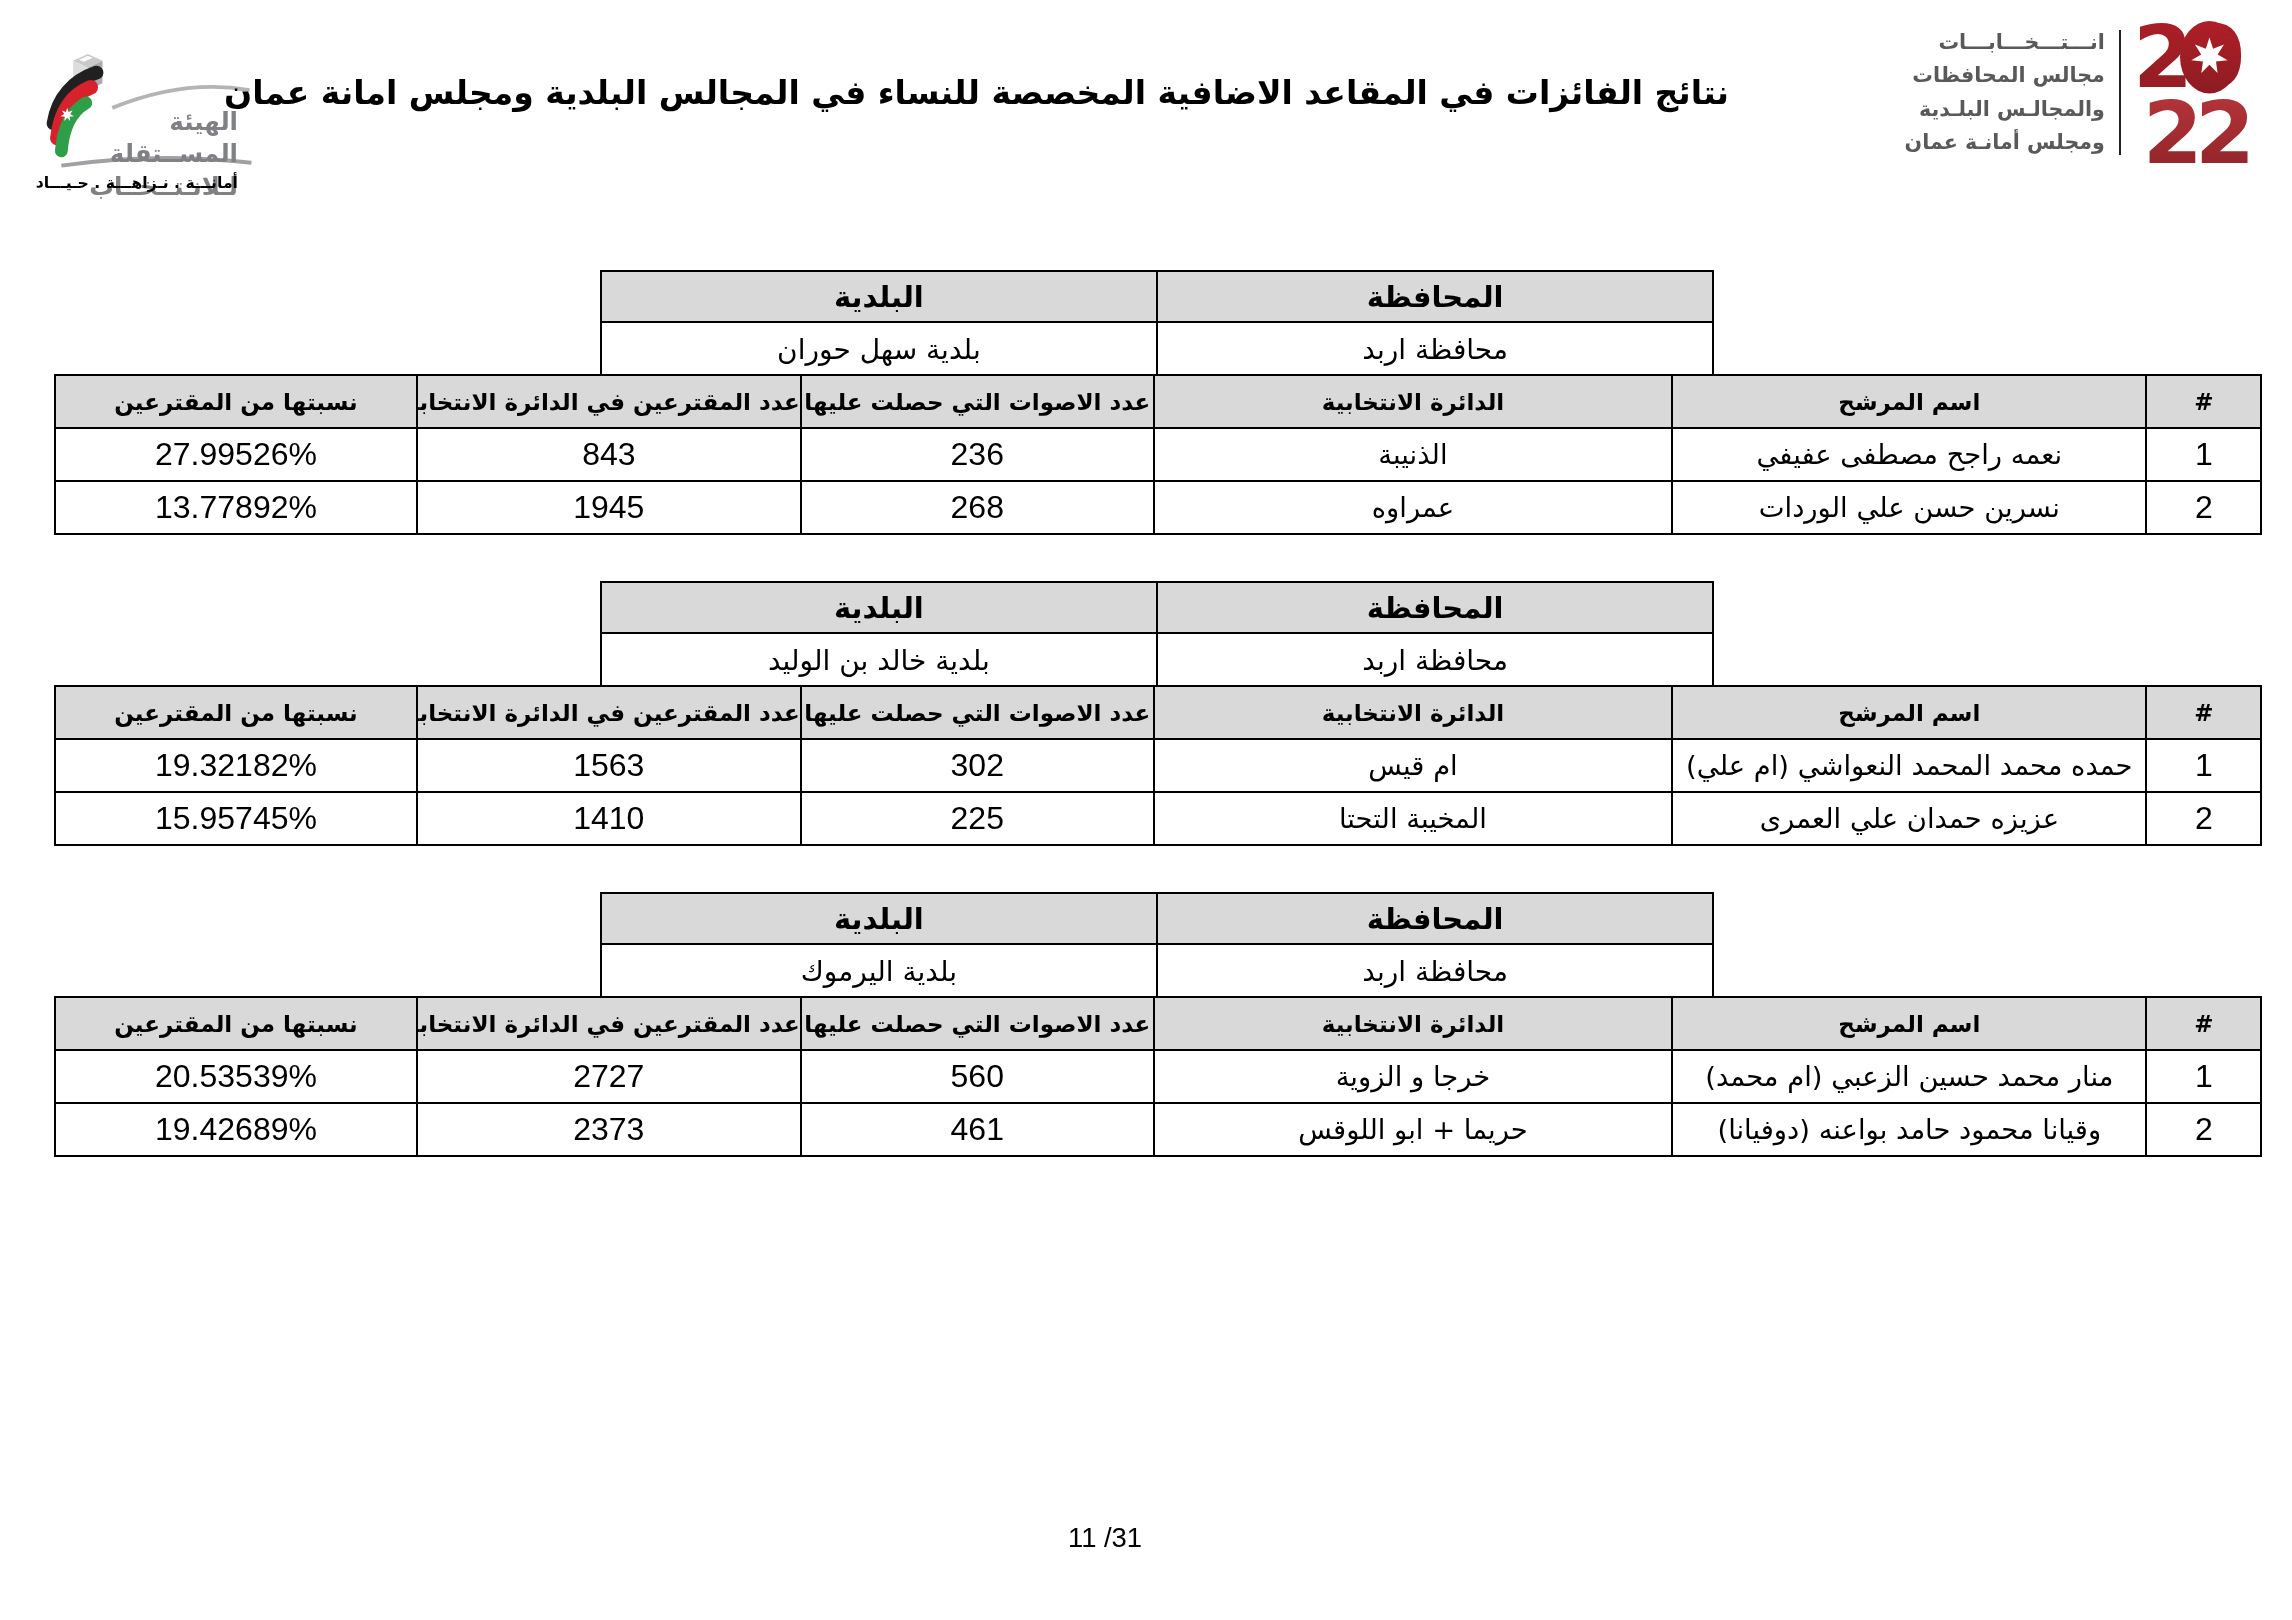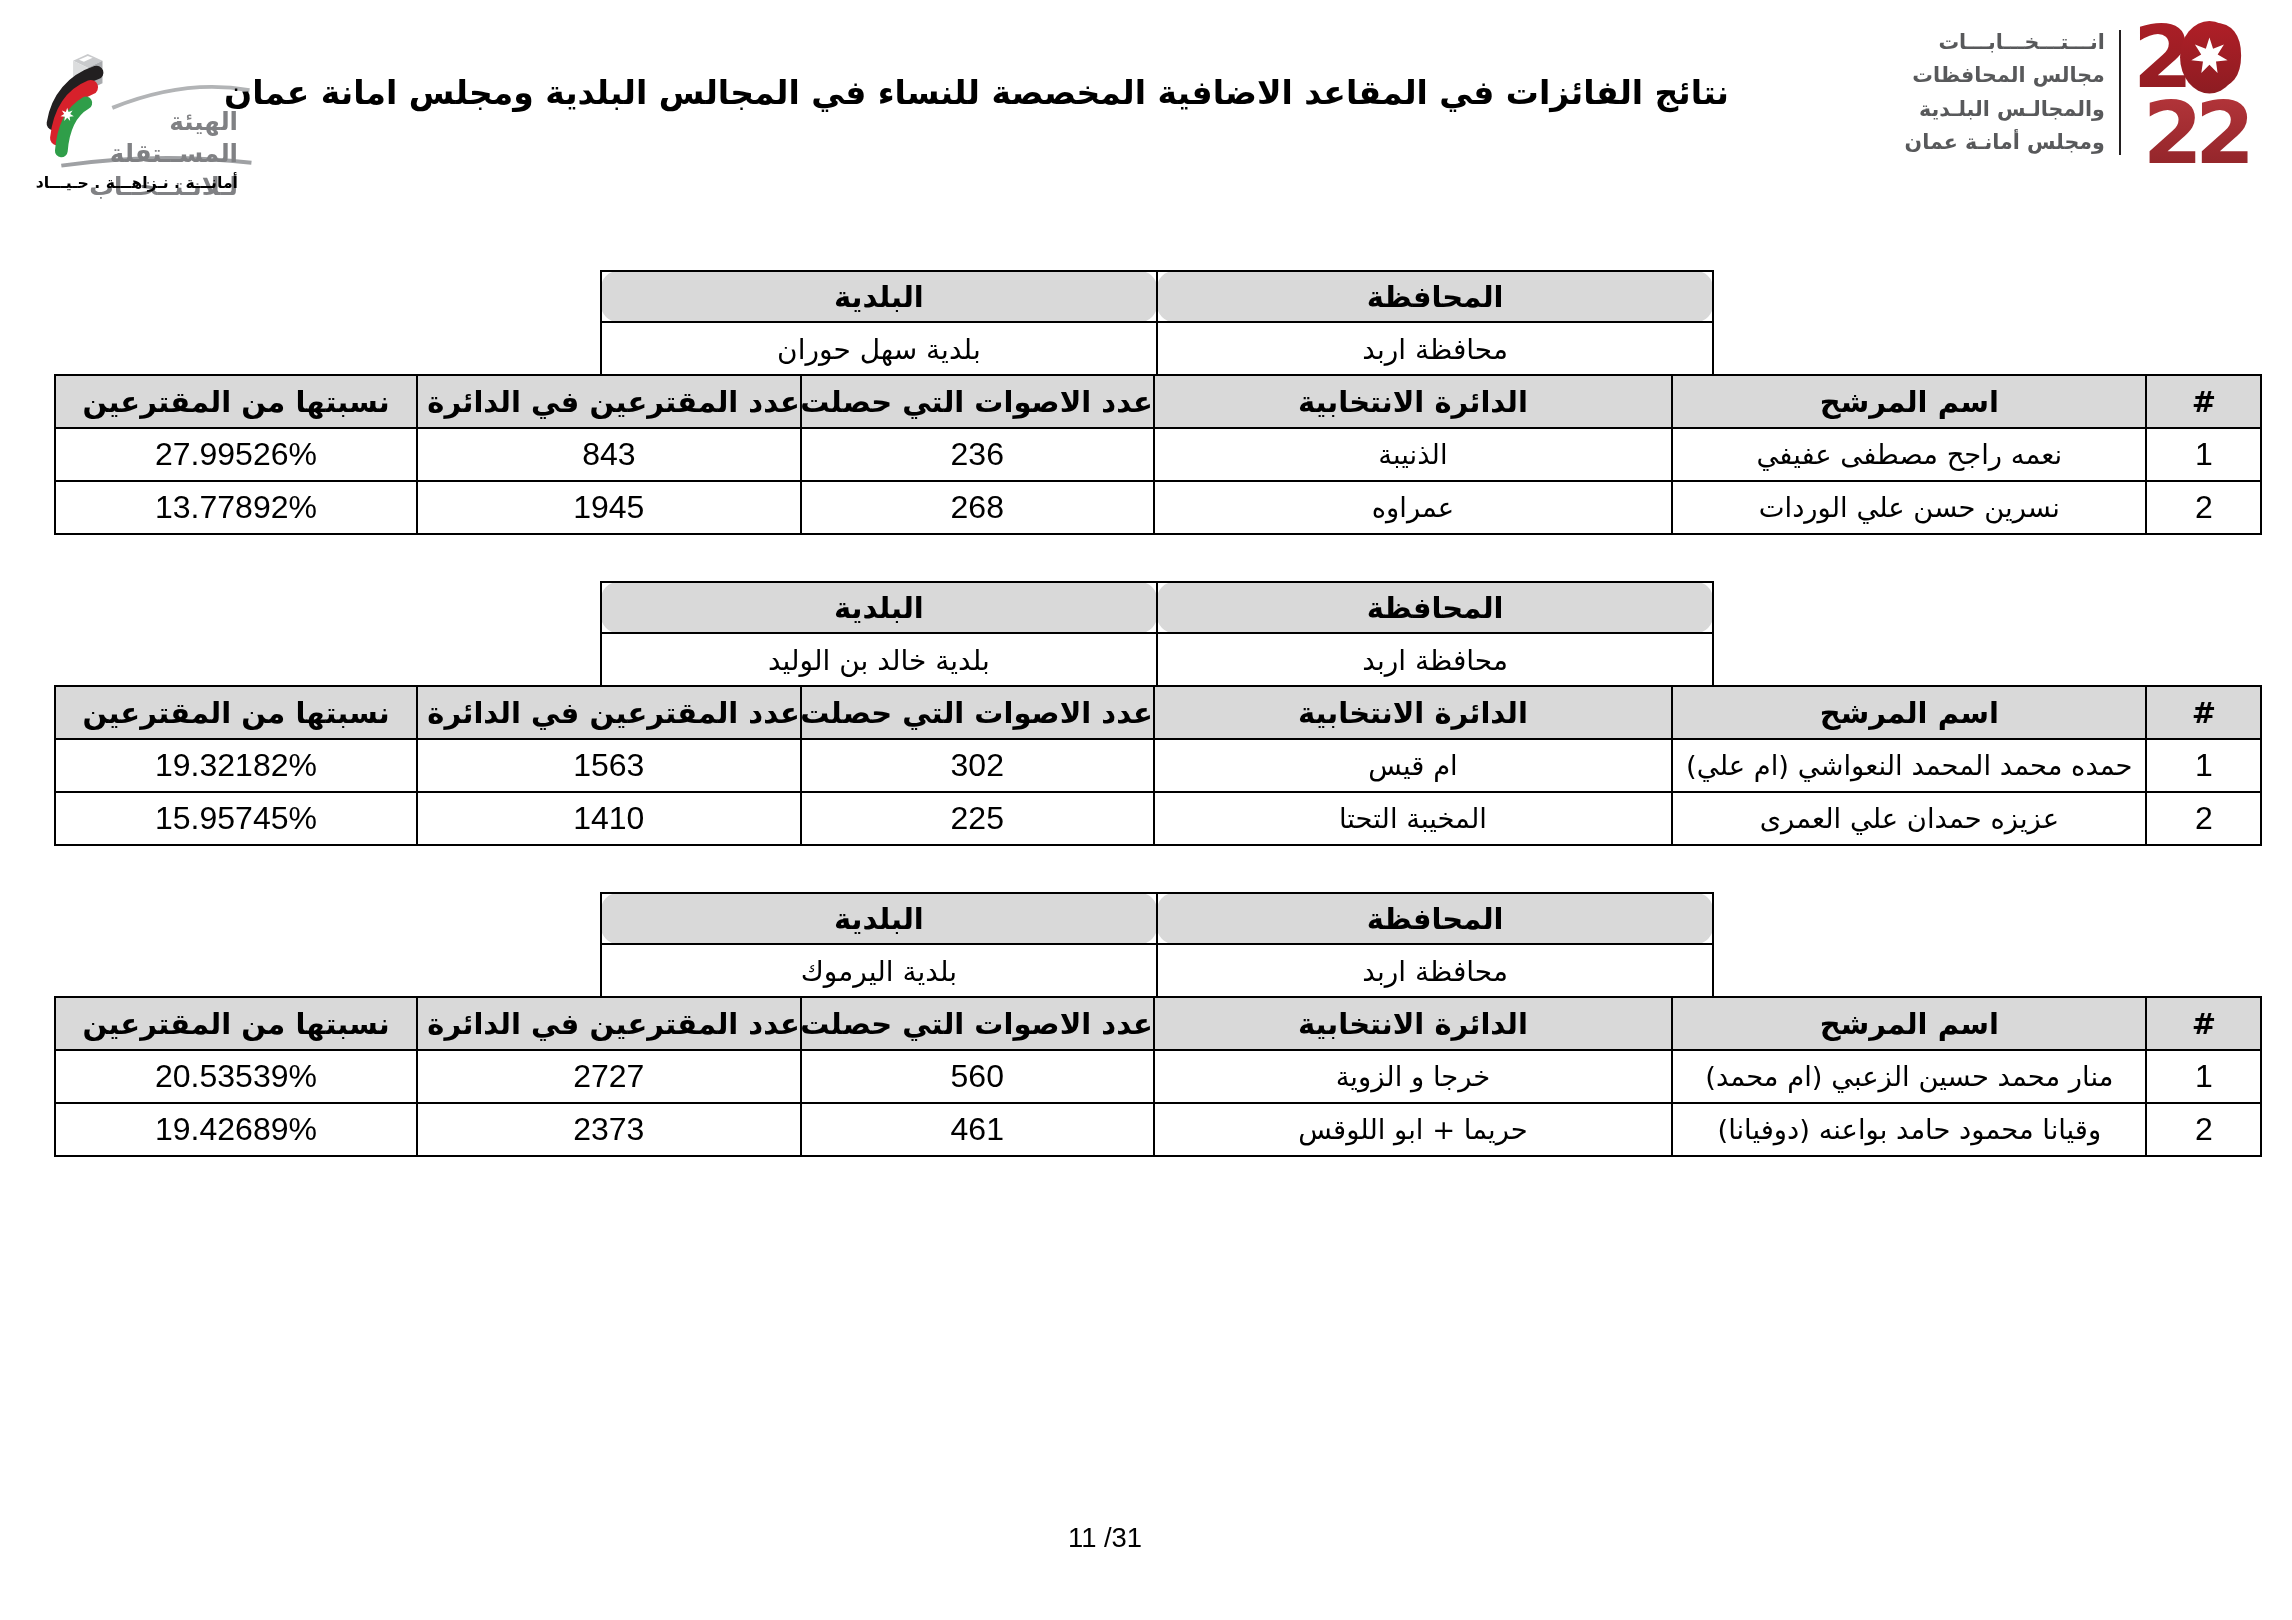--- a/index.html
+++ b/index.html
@@ -26,25 +26,25 @@
   
   .content { padding-top:270px; }
   .block + .block { margin-top:46px; }
 
   table { border-collapse:collapse; table-layout:fixed; }
   td, th { border:2px solid #000; border-top-width:2.9px; border-bottom-width:2.9px;
            text-align:center; vertical-align:middle; overflow:hidden; }
 
   .mini { width:48.6%; margin:0 25.2% -2.9px auto; }
   .mini td { width:50%; }
-  .mini .label-row td { height:51px; background:#d9d9d9; font-weight:bold; font-size:29px;border-radius:17px; }
+  .mini .label-row td { height:51px; background:#d9d9d9; font-weight:bold; font-size:29px; }
   .mini .value-row td { height:54px; font-size:28px; }
 
   .main { width:96.3%; margin:0 1.3% 0 auto; }
-  .main th { height:53px; background:#d9d9d9; font-weight:bold; font-size:29px; white-space:nowrap; }
+  .main th { height:53px; background:#d9d9d9; font-weight:bold; font-size:23px; white-space:nowrap; }
   .main td { height:53px; font-size:27.4px;margin-left:12px; }
   .main td.num { font-family:"Liberation Sans","DejaVu Sans",sans-serif; direction:ltr; font-size:32px; }
   .main td.rank { font-family:"Liberation Sans","DejaVu Sans",sans-serif; font-size:32px; }
 
   .page-number { position:absolute; top:1522px; left:0; width:2196px; text-align:center;
                  direction:ltr; font-family:"Liberation Sans","DejaVu Sans",sans-serif; font-size:27.4px;padding-left:16px; }
 </style>
 </head>
 <body>
 

